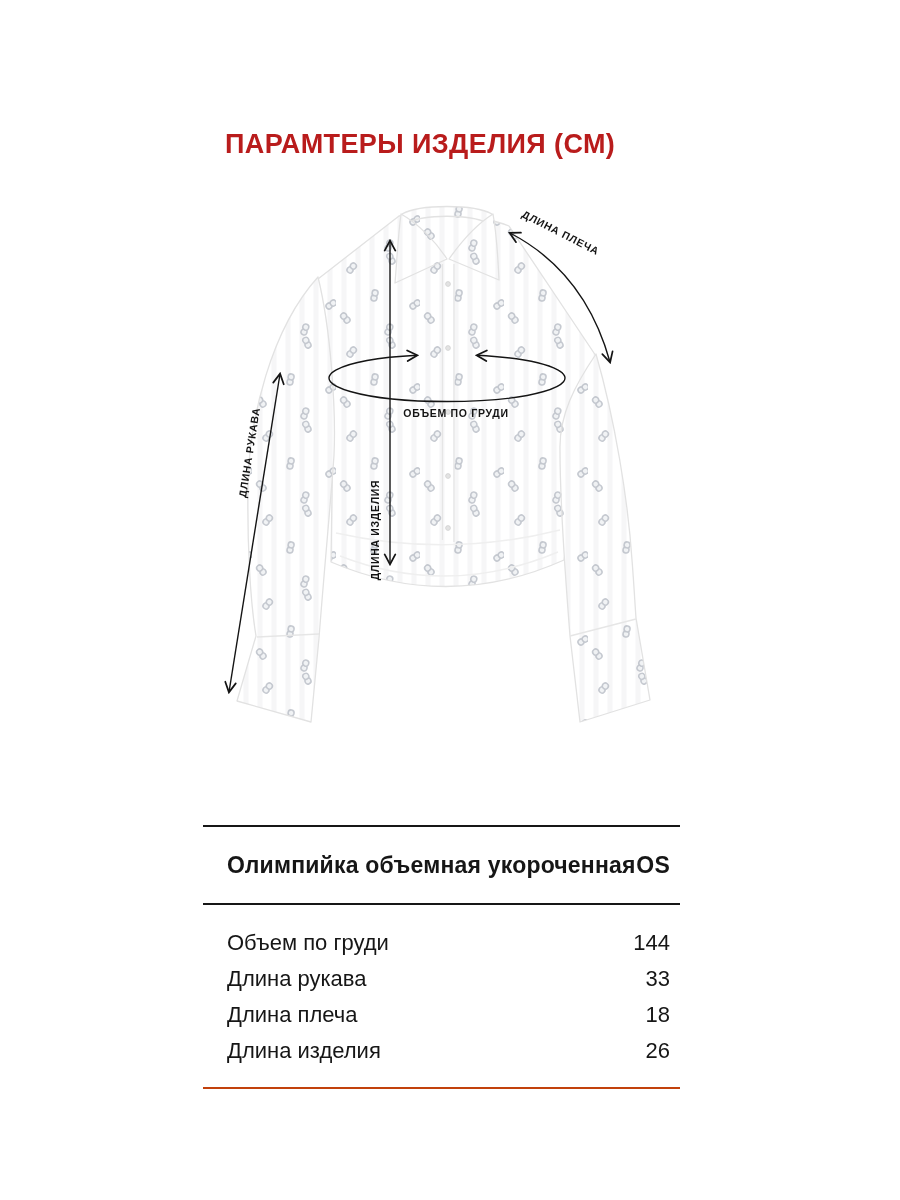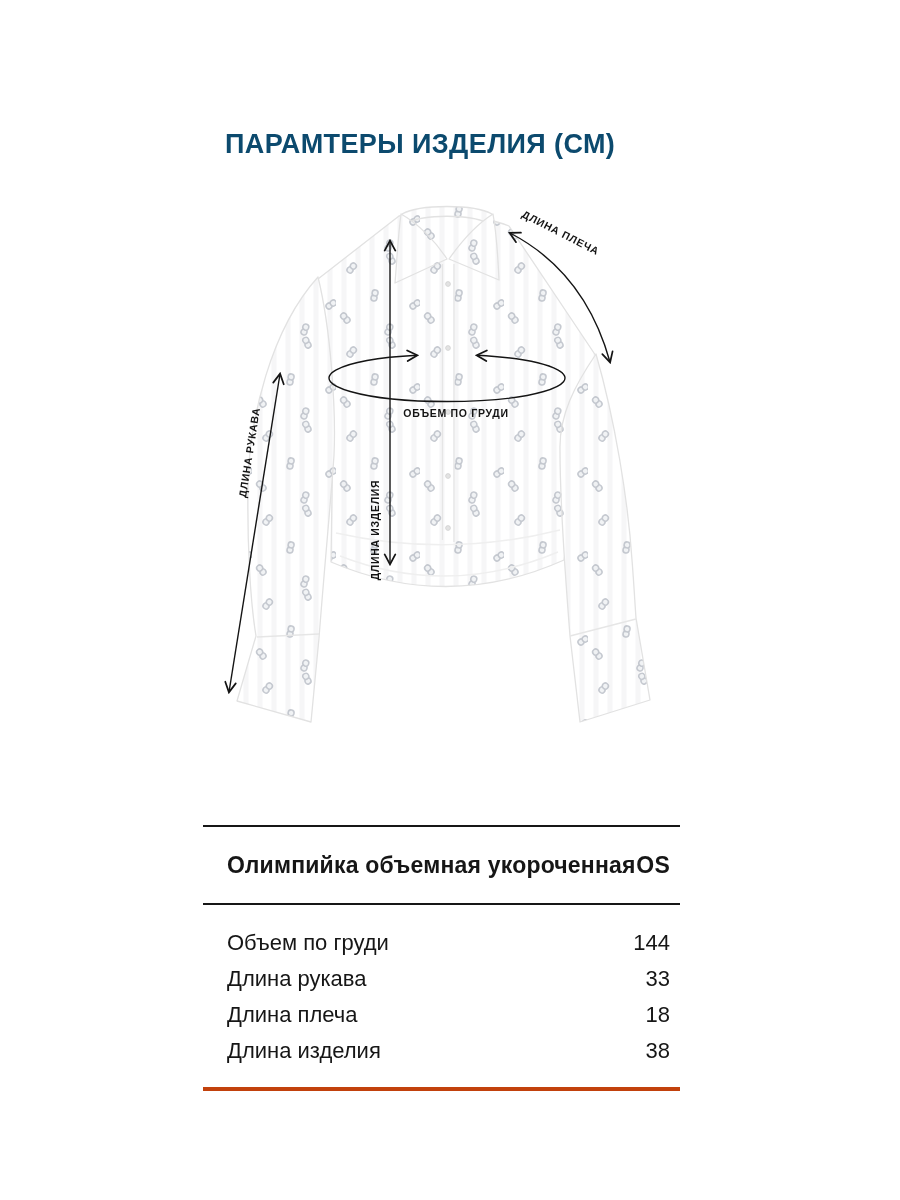--- a/index.html
+++ b/index.html
@@ -19,21 +19,21 @@
     background: #ffffff;
   }
   .title {
     position: absolute;
     left: 225px;
     top: 129px;
     margin: 0;
     font-size: 27px;
     font-weight: 700;
     letter-spacing: 0.4px;
-    color: #0c4a6e;
+    color: #b91c1c;
     white-space: nowrap;
     text-align: right;
   }
   .diagram {
     position: absolute;
     left: 0;
     top: 0;
     width: 900px;
     height: 1200px;
   }
@@ -72,21 +72,21 @@
     stroke: #b6bbc4;
     stroke-width: 1.5;
     opacity: 0.8;
   }
   .size-table {
     position: absolute;
     left: 203px;
     top: 825px;
     width: 477px;
     border-top: 2px solid #161616;
-    border-bottom: 4px solid #c2410c;
+    border-bottom: 2px solid #c2410c;
     box-sizing: border-box;
   }
   .size-table__header {
     height: 76px;
     display: flex;
     justify-content: space-between;
     align-items: center;
     border-bottom: 2px solid #161616;
     padding: 0 10px 0 24px;
     font-size: 23px;
@@ -227,18 +227,18 @@
       <div class="size-table__row">
         <span>Длина рукава</span>
         <span class="size-table__value">33</span>
       </div>
       <div class="size-table__row">
         <span>Длина плеча</span>
         <span class="size-table__value">18</span>
       </div>
       <div class="size-table__row">
         <span>Длина изделия</span>
-        <span class="size-table__value">38</span>
+        <span class="size-table__value">26</span>
       </div>
     </div>
   </div>
 
 </div>
 
 </body></html>

